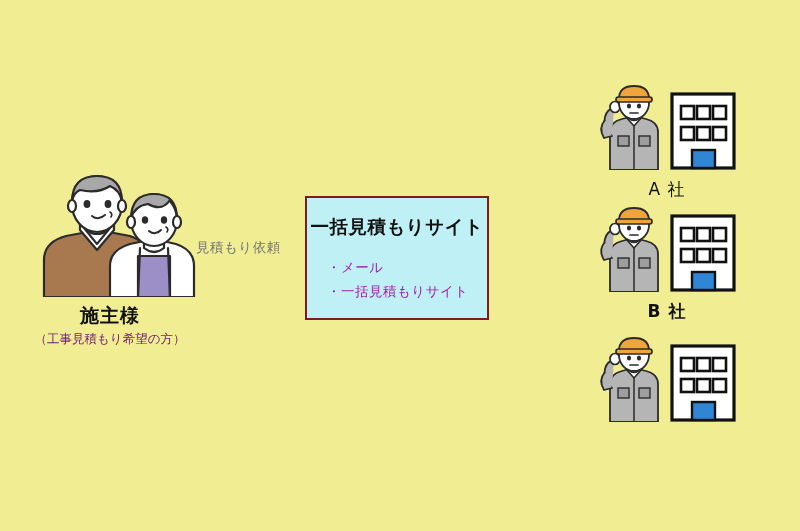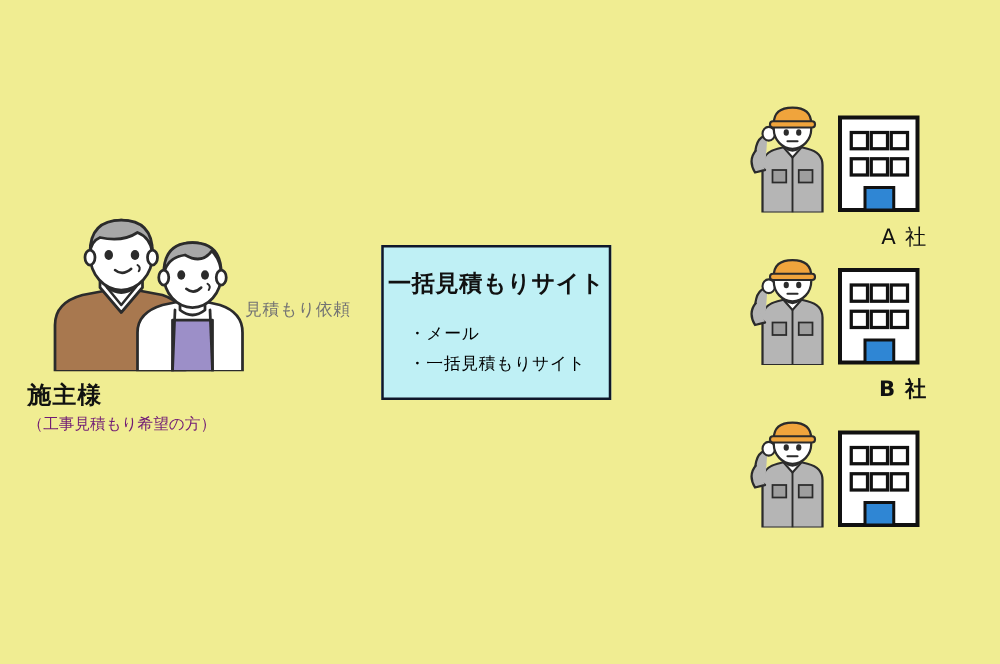--- a/index.html
+++ b/index.html
@@ -19,20 +19,21 @@
     width: 800px;
     height: 531px;
   }
 
   
   .owner-group {
     position: absolute;
     left: 22px;
     top: 172px;
     width: 176px;
+    text-align: center;
   }
   .owner-art {
     width: 176px;
     height: 125px;
     display: block;
   }
   .owner-title {
     font-size: 19px;
     font-weight: bold;
     color: #111111;
@@ -57,48 +58,48 @@
   }
 
   
   .site-box {
     position: absolute;
     left: 305px;
     top: 196px;
     width: 184px;
     height: 124px;
     background: #bff0f5;
-    border: 2px solid #0f172a;
+    border: 2px solid #7f1d1d;
     box-sizing: border-box;
   }
   .site-title {
     font-size: 18.5px;
     font-weight: bold;
     color: #111111;
     text-align: center;
     margin-top: 16px;
     letter-spacing: 0.5px;
   }
   .site-list {
     margin-top: 17px;
     padding-left: 20px;
   }
   .site-list-item {
     font-size: 13.5px;
-    color: #000000;
+    color: #a21caf;
     line-height: 1.75;
     letter-spacing: 0.5px;
   }
 
   
   .company-group {
     position: absolute;
     left: 592px;
     width: 150px;
-    text-align: right;
+    text-align: center;
   }
   .company-group.c1 { top: 84px; }
   .company-group.c2 { top: 206px; font-weight: bold; }
   .company-group.c3 { top: 336px; }
 
   .company-art {
     width: 150px;
     height: 86px;
     display: block;
   }

